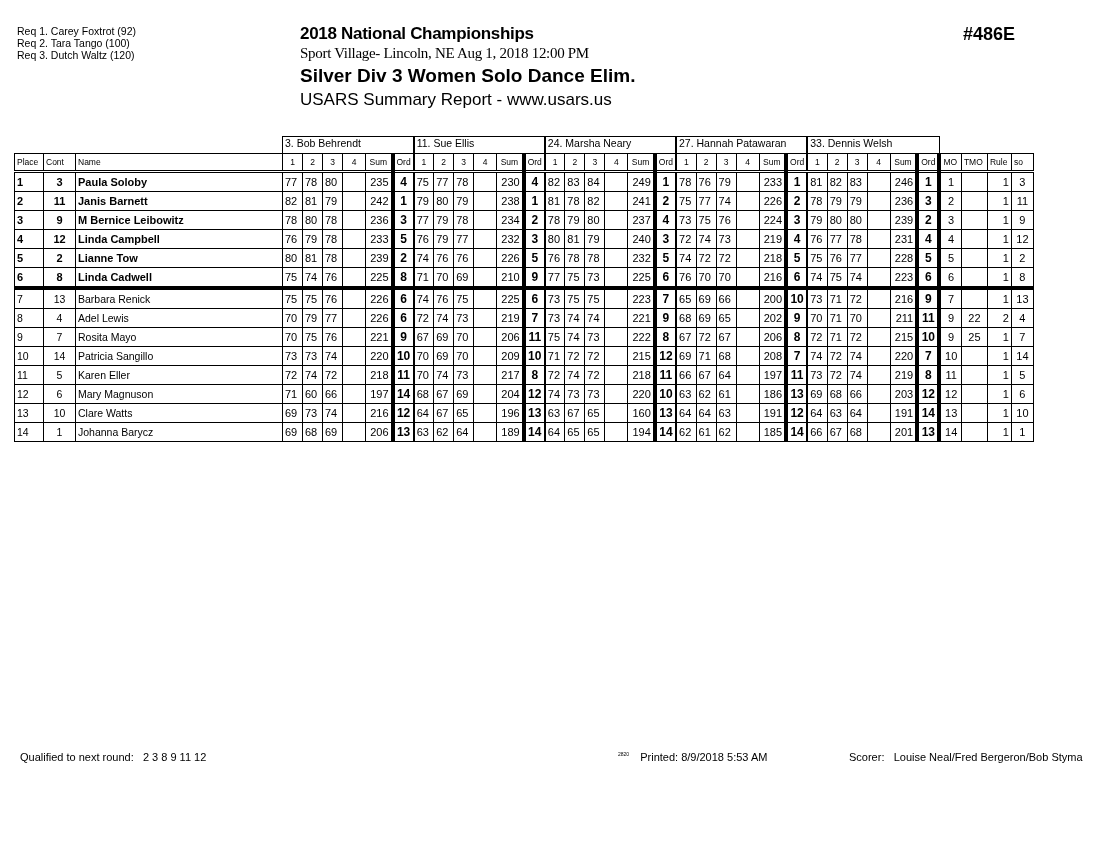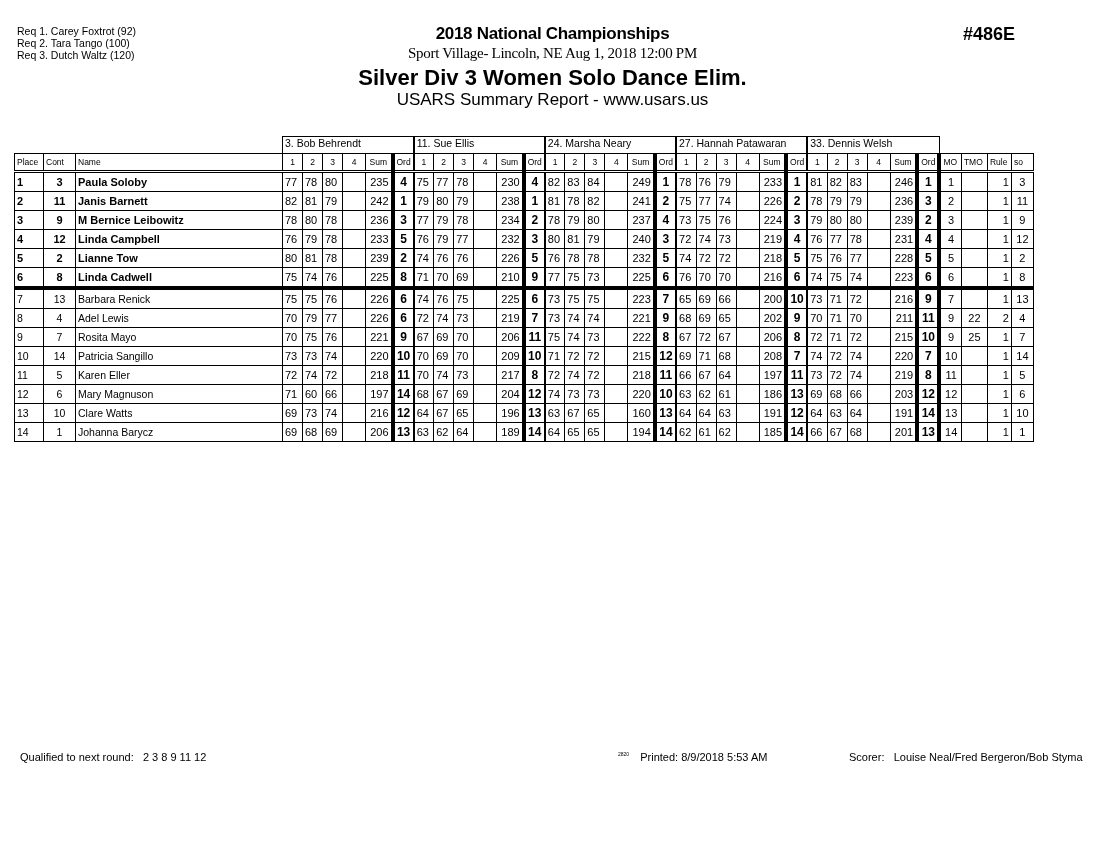--- a/index.html
+++ b/index.html
@@ -1,21 +1,21 @@
 <!DOCTYPE html>
 <html><head>
 <meta charset="utf-8">
 <style>
   html, body { margin:0; padding:0; background:#fff; }
   body { width:1100px; height:850px; position:relative; overflow:hidden; font-family:"Liberation Sans", sans-serif; color:#000; }
   .req { position:absolute; left:17px; top:25px; font-size:10.5px; line-height:12px; }
-  .hdr { position:absolute; left:300px; width:505px; text-align:center; }
+  .hdr { position:absolute; left:300px; width:505px; }
   .h1 { top:24px; font-size:17px; font-weight:bold; letter-spacing:-0.3px; }
   .h2 { top:45px; font-size:15px; letter-spacing:-0.3px;font-family:Liberation Serif, serif; }
-  .h3 { top:65px; font-size:22px; font-weight:bold; }
+  .h3 { top:65px; font-size:19px; font-weight:bold; }
   .h4 { top:90px; font-size:17px; }
   .evno { position:absolute; left:963px; top:24px; font-size:18px; font-weight:bold; }
 
   table.grid { position:absolute; left:14px; top:136px; border-collapse:collapse; table-layout:fixed; font-size:10.5px; }
   table.grid td { border:1px solid #000; padding:0 2px; height:18px; white-space:nowrap; overflow:hidden; }
   tr.judge-row td { height:16px; font-size:10.5px; }
   tr.judge-row td.blank { border:none; }
   tr.judge-row td.jname { border:1px solid #000; border-bottom:none; vertical-align:top; }
   tr.col-row td { font-size:8.5px; height:16px; border-bottom:3px double #000; }
   td.c { text-align:center; }

